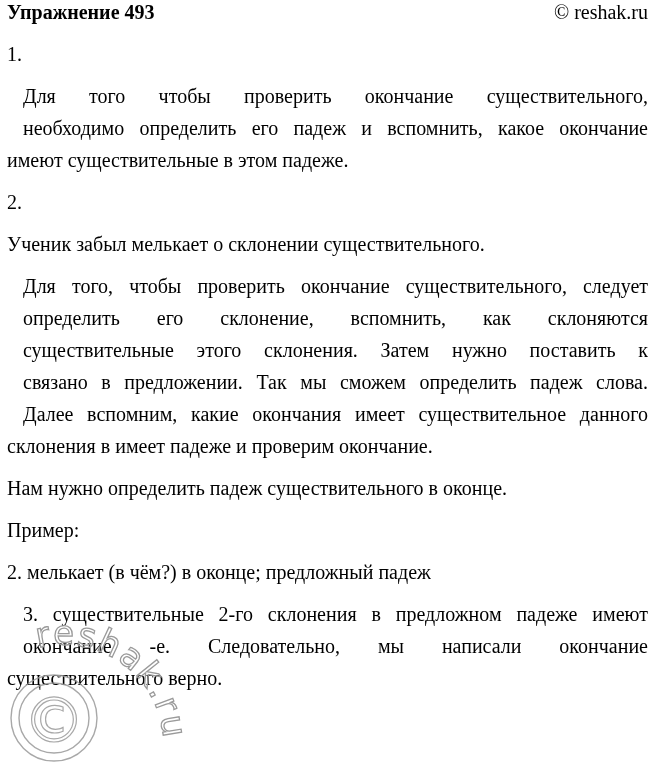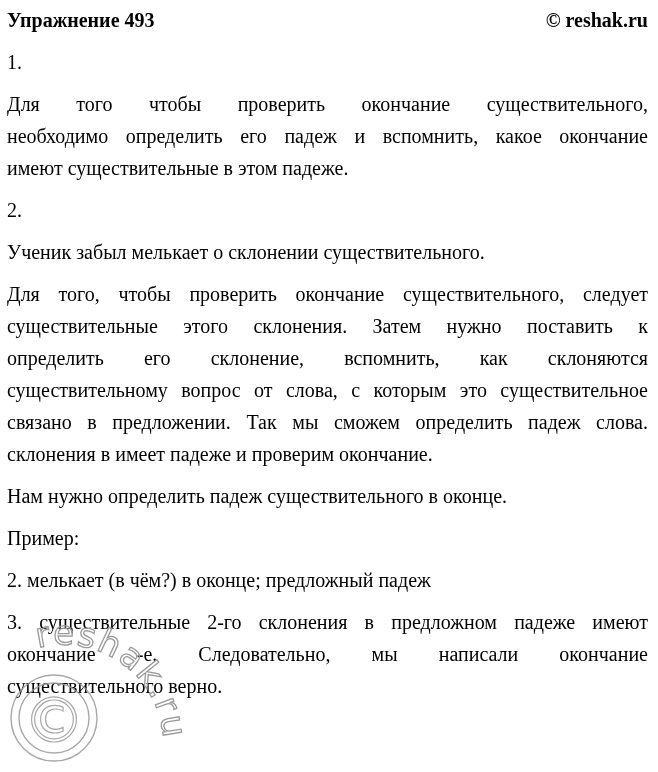--- a/index.html
+++ b/index.html
@@ -10,42 +10,43 @@
   .page {
     position: relative;
     width: 658px;
     height: 772px;
     background: #ffffff;
     color: #000000;
     font-family: "Liberation Serif", "DejaVu Serif", serif;
     font-size: 20px;
     overflow: hidden;
     box-sizing: border-box;
-    padding: 8px 10px 0 7px;
+    padding: 0 10px 0 7px;
   }
   .hdr {
     display: flex;
     justify-content: space-between;
     align-items: baseline;
     line-height: 24px;
     margin-bottom: 14px;
   }
   .hdr .title { font-weight: bold; }
-  .hdr .copy  { font-weight: bold; }
+  .hdr .copy  { font-weight: normal; }
   .block { margin-bottom: 10px; }
   .line {
     line-height: 32px;
     height: 32px;
     white-space: nowrap;
     overflow: hidden;
   }
   .line.just {
     white-space: normal;
     text-align: justify;
     text-align-last: justify;
+    margin-left: 16px;
   }
   .watermark {
     position: absolute;
     left: 2px;
     top: 598px;
     width: 190px;
     height: 174px;
     pointer-events: none;
     z-index: 5;
   }
@@ -70,24 +71,24 @@
         <div class="line">имеют существительные в этом падеже.</div>
       </div>
       <div class="block">
         <div class="line">2.</div>
       </div>
       <div class="block">
         <div class="line">Ученик забыл мелькает о склонении существительного.</div>
       </div>
       <div class="block">
         <div class="line just">Для того, чтобы проверить окончание существительного, следует</div>
+        <div class="line just">определить его склонение, вспомнить, как склоняются</div>
         <div class="line just">существительные этого склонения. Затем нужно поставить к</div>
-        <div class="line just">определить его склонение, вспомнить, как склоняются</div>
-        <div class="line just">существительному вопрос от слова, с которым это существительное</div>
         <div class="line just">связано в предложении. Так мы сможем определить падеж слова.</div>
+        <div class="line just">Далее вспомним, какие окончания имеет существительное данного</div>
         <div class="line">склонения в имеет падеже и проверим окончание.</div>
       </div>
       <div class="block">
         <div class="line">Нам нужно определить падеж существительного в оконце.</div>
       </div>
       <div class="block">
         <div class="line">Пример:</div>
       </div>
       <div class="block">
         <div class="line">2. мелькает (в чём?) в оконце; предложный падеж</div>

